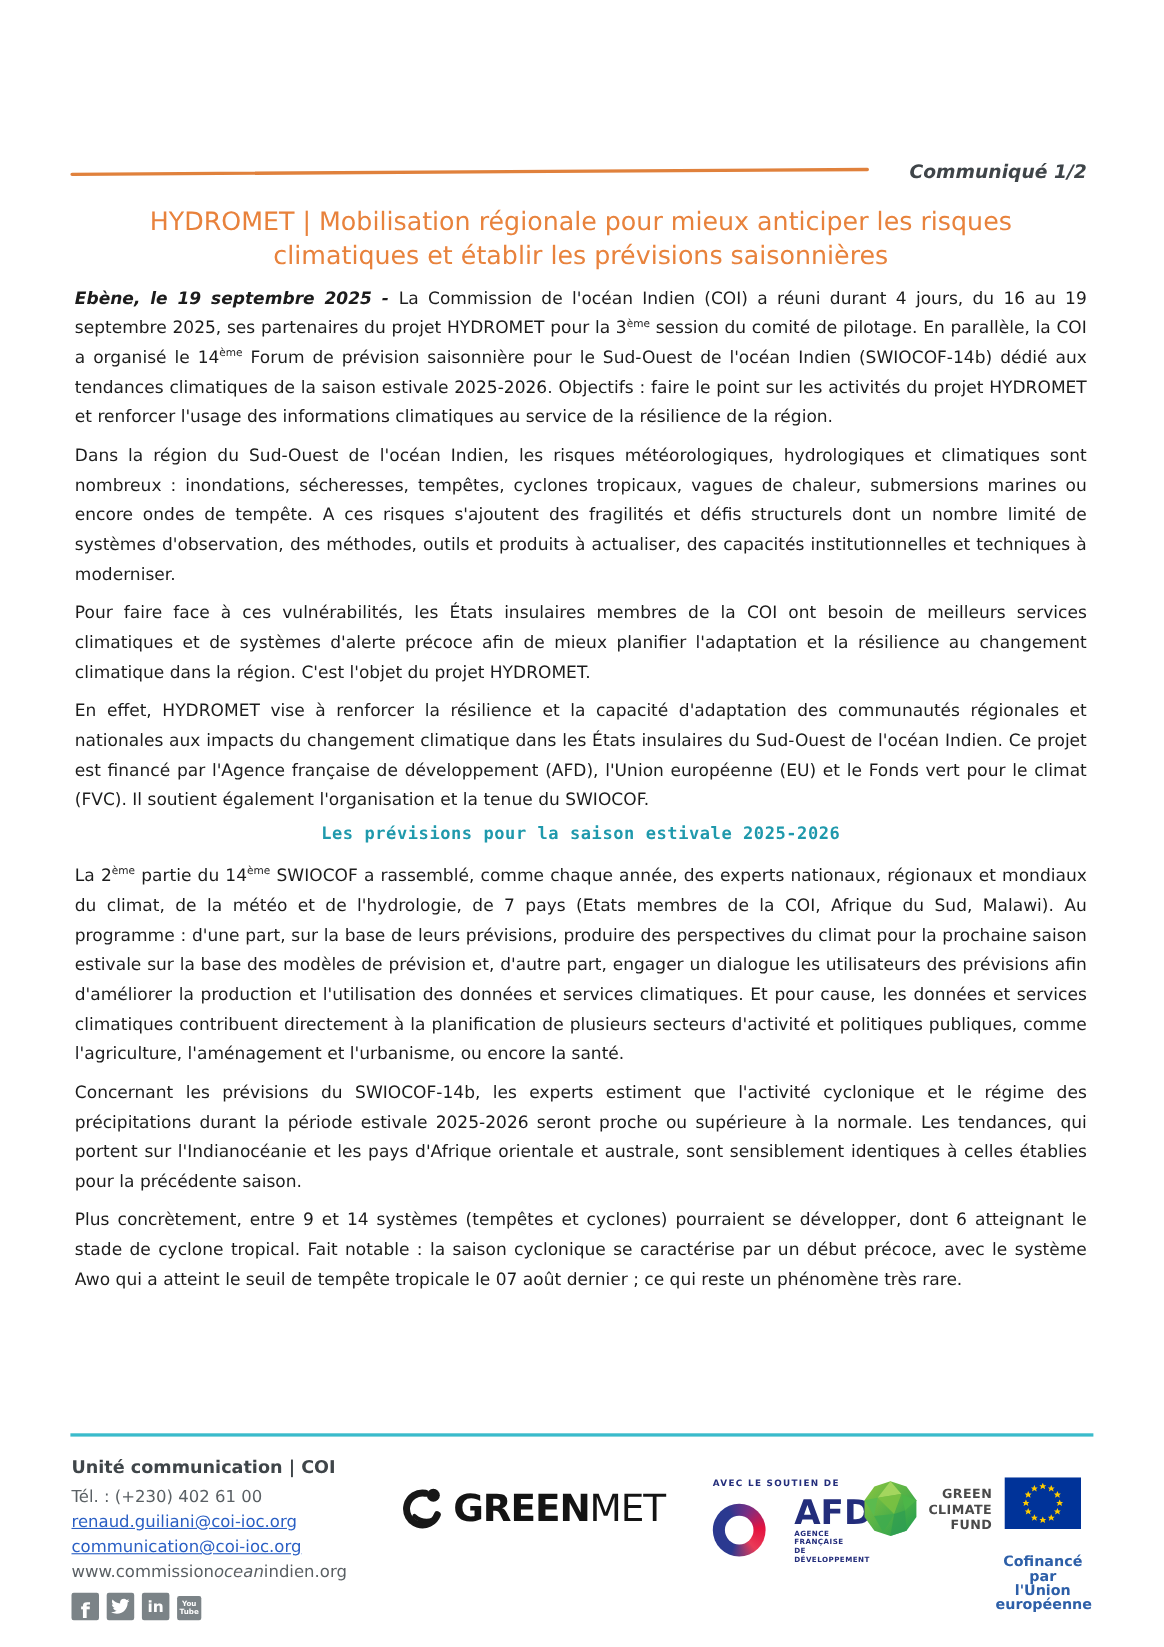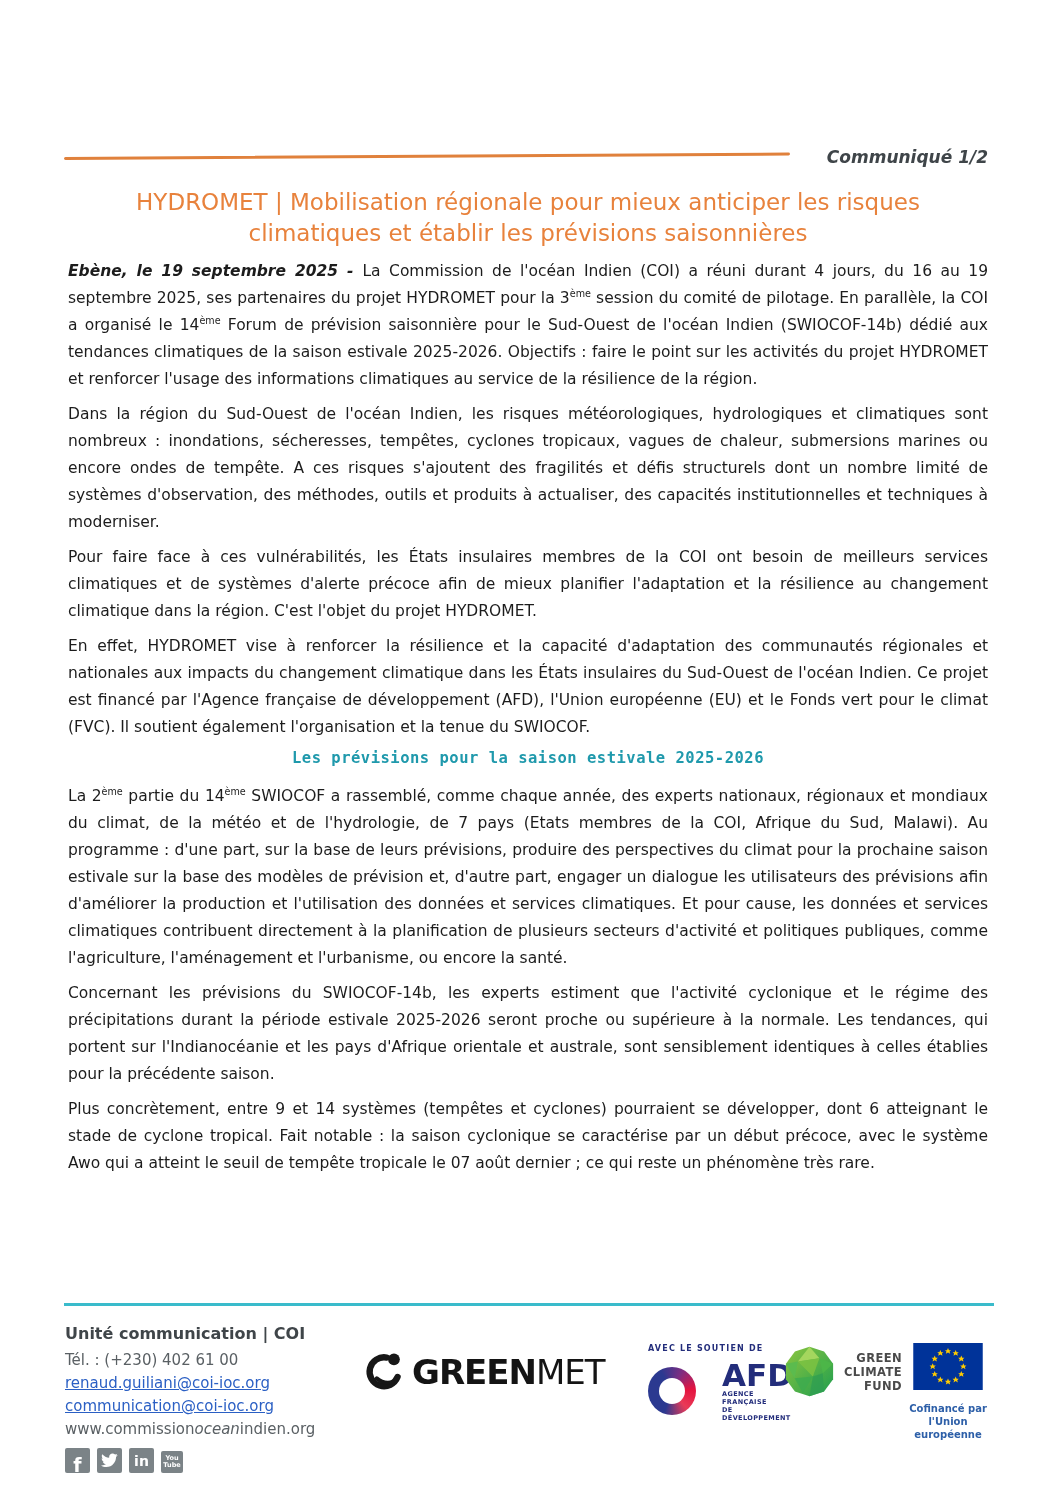--- a/index.html
+++ b/index.html
@@ -51,21 +51,21 @@
   .afd-ring{width:48px;height:48px;border-radius:50%;background:conic-gradient(from 200deg,#2B3990 0deg,#2B3990 130deg,#7B2E83 185deg,#E4133F 245deg,#EA3A57 300deg,#2B3990 360deg);position:relative;flex:0 0 auto;}
   .afd-ring::after{content:"";position:absolute;inset:11px;border-radius:50%;background:#fff;}
   .afd-textcol{margin-left:6px;color:#232D7B;}
   .afd-name{font-size:31px;font-weight:bold;line-height:30px;}
   .afd-sub{font-size:6.5px;font-weight:bold;letter-spacing:0.4px;line-height:8px;}
 
   .gcf{position:absolute;left:783px;top:1345px;display:flex;align-items:center;}
   .gcf-text{margin-left:8px;font-size:11.5px;font-weight:bold;color:#4A4A4A;line-height:14px;letter-spacing:0.4px;text-align:right;}
 
   .eu{position:absolute;left:905px;top:1343px;width:86px;text-align:center;}
-  .eu-caption{margin-top:8px;font-size:10px;font-weight:bold;color:#2D5FA8;line-height:13px;}
+  .eu-caption{margin-top:20px;font-size:13px;font-weight:bold;color:#2D5FA8;line-height:13px;}
 </style>
 </head>
 <body>
 
 <div class="page">
 
 
   <div class="rule-orange"></div>
   <div class="doc-label">Communiqué 1/2</div>
 

